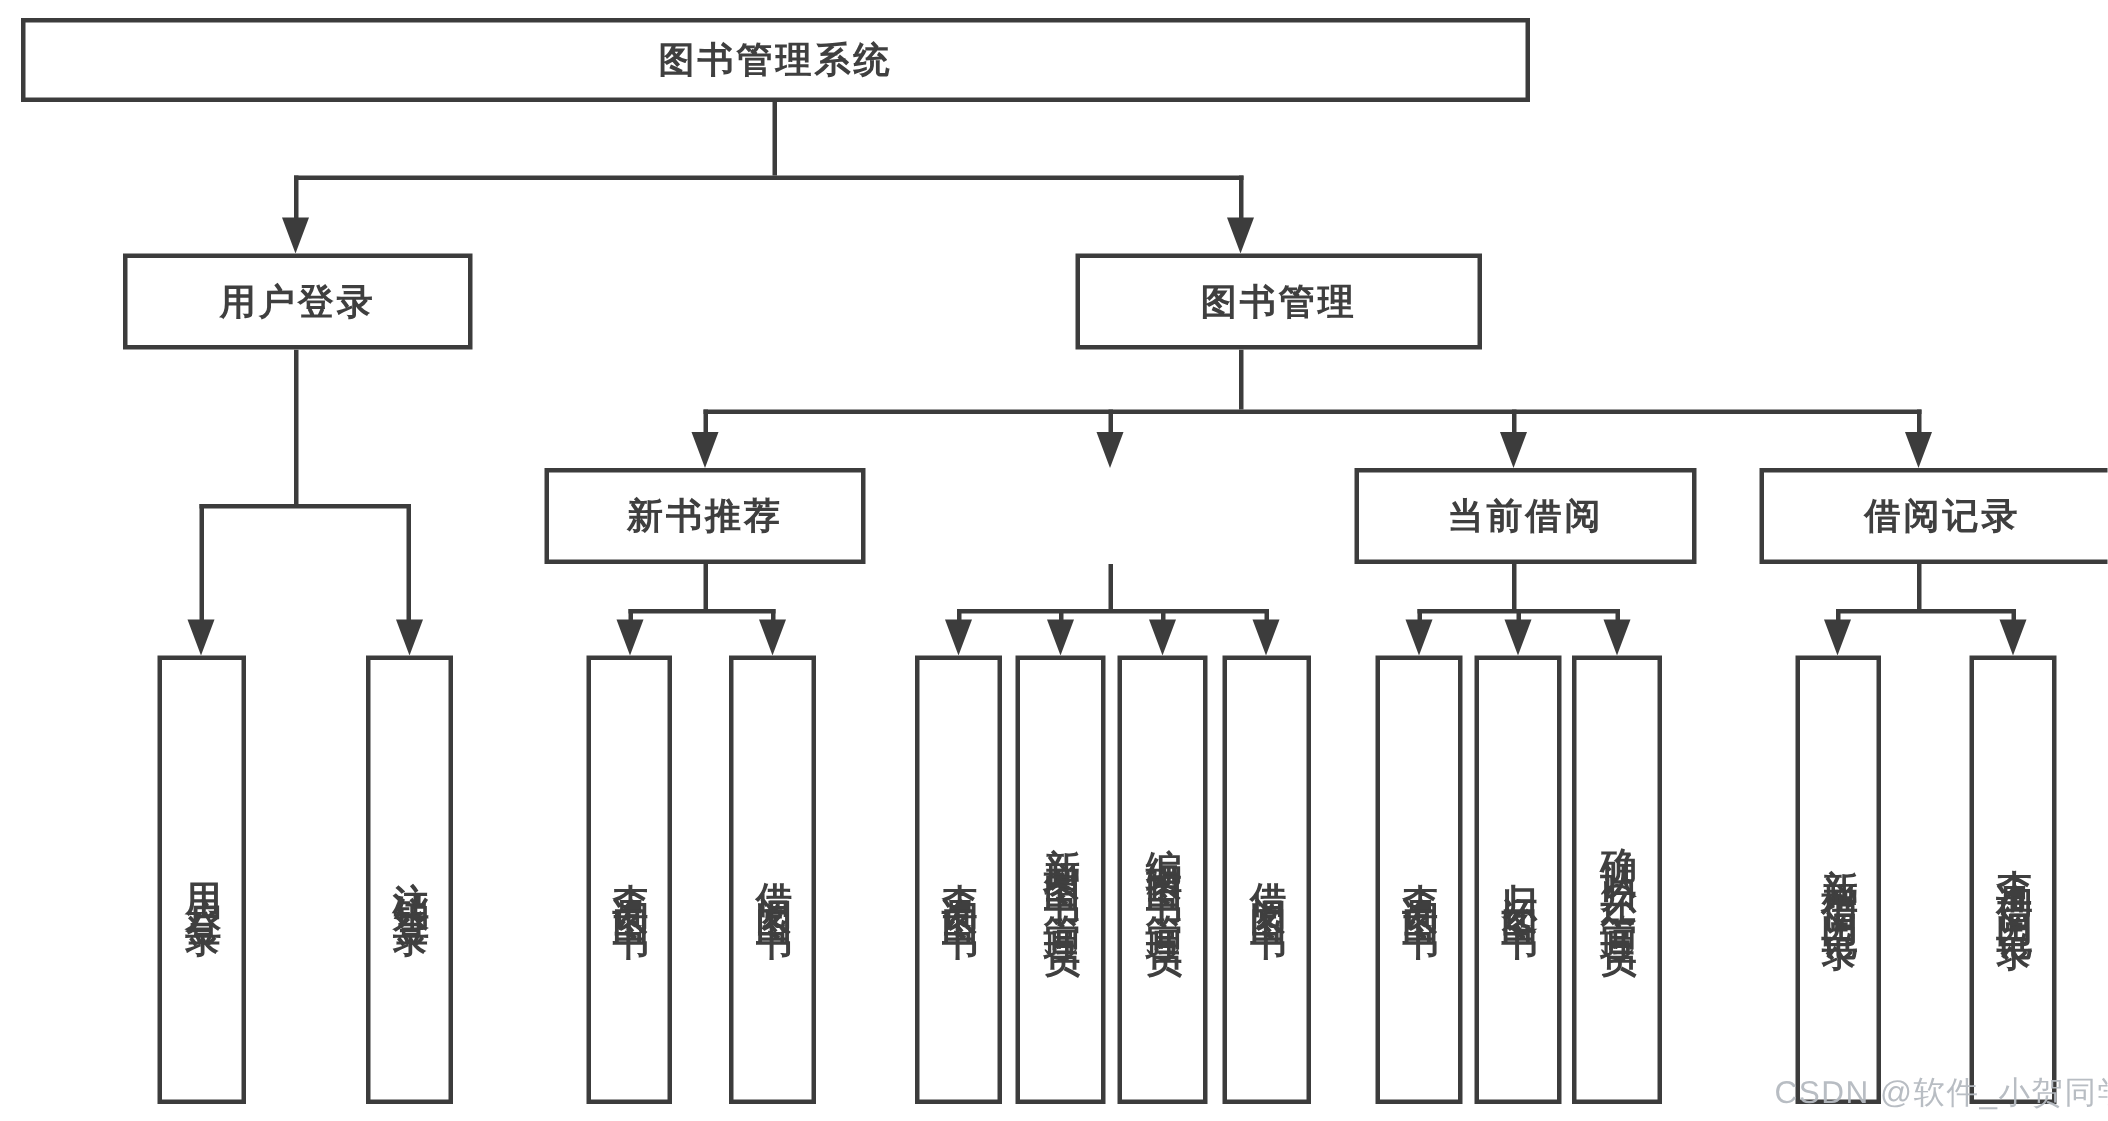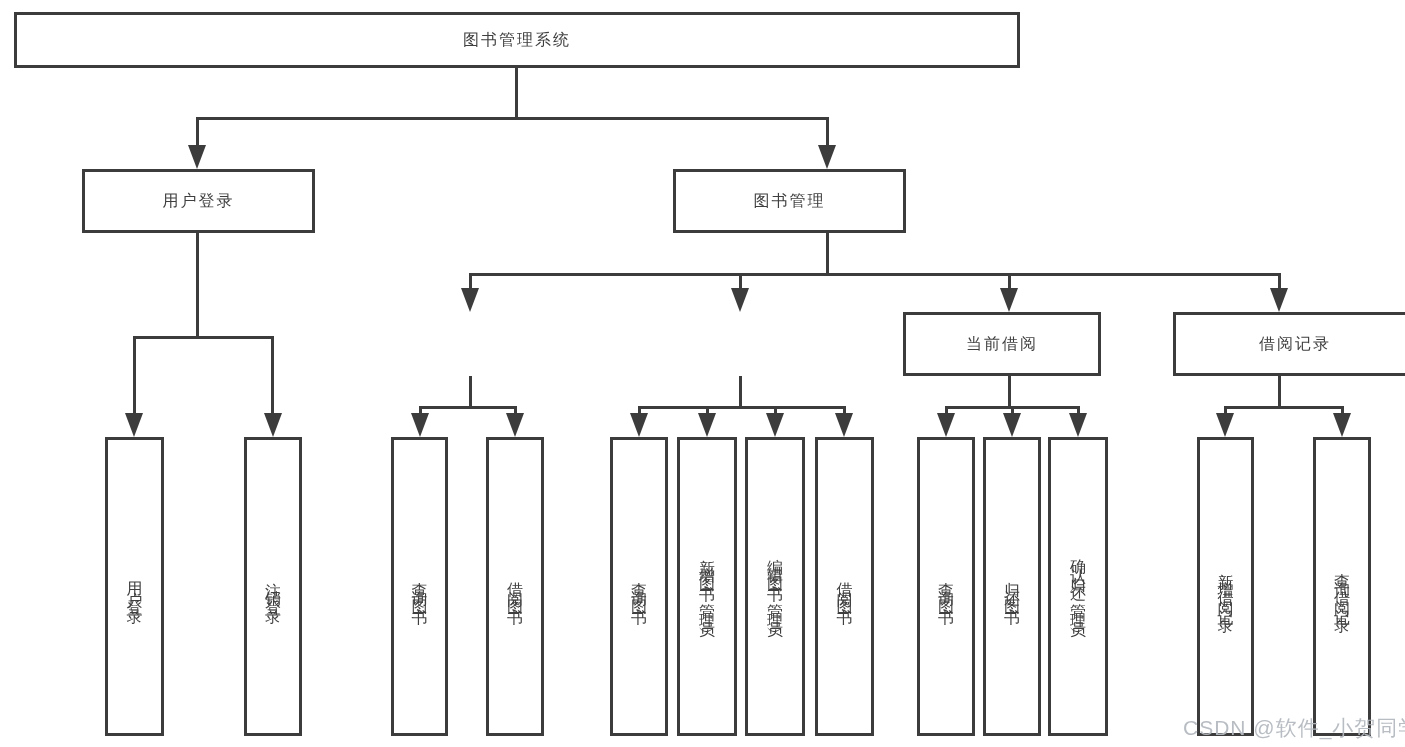--- a/index.html
+++ b/index.html
@@ -16,22 +16,23 @@
     font-family: "Liberation Sans", sans-serif;
     color: var(--text);
   }
   .canvas { position: absolute; left: 0; top: 0; width: 1405px; height: 747px; }
   .box {
     position: absolute; box-sizing: border-box;
     border: 3px solid var(--line); background: #fff;
     display: flex; align-items: center; justify-content: center;
   }
   .box .lbl {
-    font-size: 16px; letter-spacing: 2px; color: var(--text);
+    font-size: 24px; letter-spacing: 2px; color: var(--text);
     white-space: nowrap;
+    font-weight: bold;
   }
   .box.v .lbl {
     writing-mode: vertical-rl; text-orientation: mixed;
     letter-spacing: 9px; white-space: normal; line-height: 1;
   }
   .vline { position: absolute; width: 3px; background: var(--line); }
   .hline { position: absolute; height: 3px; background: var(--line); }
   .arrow {
     position: absolute; width: 0; height: 0;
     border-left: 9px solid transparent;
@@ -108,25 +109,28 @@
   <div class="arrow" style="left:1216px;top:413px"></div>
   <div class="arrow" style="left:1333px;top:413px"></div>
 
   <div class="box" style="left:14px;top:12px;width:1006px;height:56px">
     <span class="lbl">图书管理系统</span>
   </div>
 
   <div class="box" style="left:82px;top:169px;width:233px;height:64px">
     <span class="lbl">用户登录</span>
   </div>
-  <div class="box" style="left:673px;top:169px;width:233px;height:64px">
+  <div class="box" style="left:717px;top:169px;width:271px;height:64px">
     <span class="lbl">图书管理</span>
   </div>
 
-  <div class="box" style="left:903px;top:312px;width:198px;height:64px">
+  <div class="box" style="left:363px;top:312px;width:214px;height:64px">
+    <span class="lbl">新书推荐</span>
+  </div>
+  <div class="box" style="left:903px;top:312px;width:228px;height:64px">
     <span class="lbl">当前借阅</span>
   </div>
   <div class="box" style="left:1173px;top:312px;width:244px;height:64px">
     <span class="lbl">借阅记录</span>
   </div>
 
   <div class="box v" style="left:105px;top:437px;width:59px;height:299px">
     <span class="lbl">用户登录</span>
   </div>
   <div class="box v" style="left:244px;top:437px;width:58px;height:299px">

